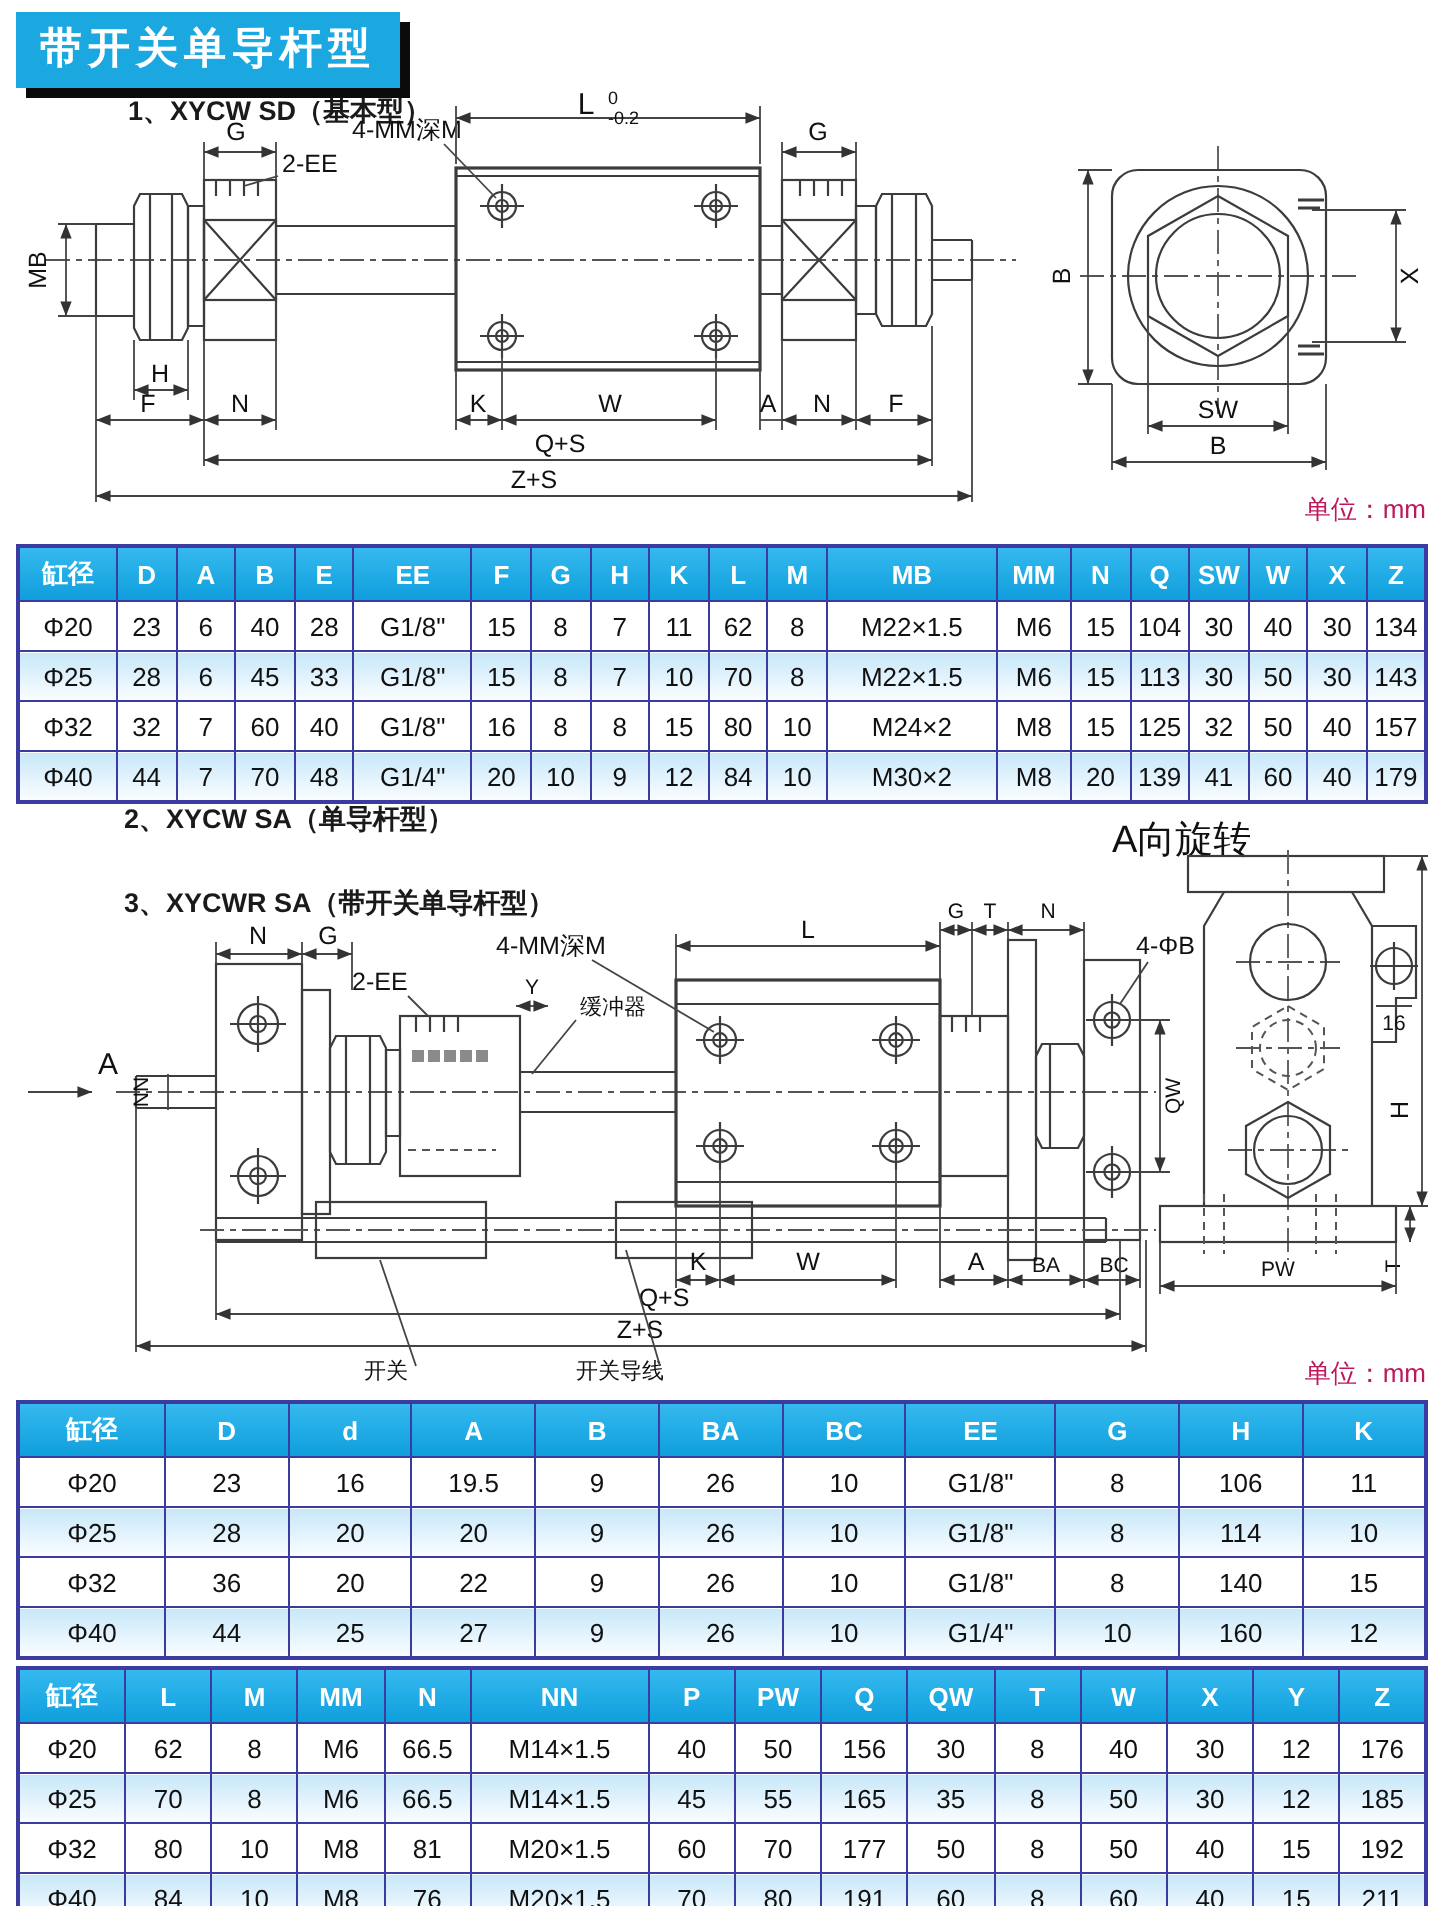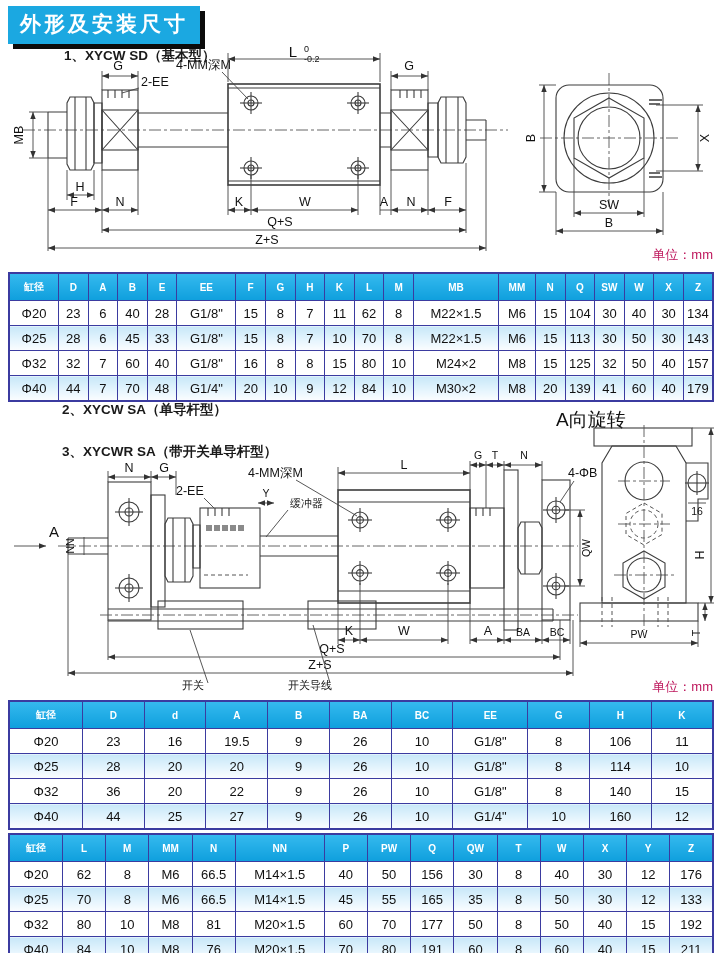--- a/index.html
+++ b/index.html
@@ -5,21 +5,21 @@
   html,body{margin:0;padding:0;}
   body{width:722px;height:953px;position:relative;background:#fff;
        font-family:"Liberation Sans",sans-serif;color:#111;overflow:hidden;}
   .abs{position:absolute;}
   .banner{left:8px;top:6px;background:#1ba8e1;color:#fff;font-size:21px;font-weight:bold;
           padding:4px 12px 6px;letter-spacing:3px;box-shadow:5px 5px 0 #0b0b0b;}
   .sec-title{font-size:13.5px;font-weight:600;color:#1a1a1a;white-space:nowrap;margin-left:28px;}
   .unit{font-size:13px;color:#be185d;width:95px;text-align:right;}
   table{border-collapse:collapse;table-layout:fixed;position:absolute;left:8px;width:706px;
         border:2px solid #3b3ba0;}
-  th{background:linear-gradient(180deg,#35b9ee 0%,#0f9fdd 100%);color:#fff;font-size:10px;
+  th{background:linear-gradient(180deg,#35b9ee 0%,#0f9fdd 100%);color:#fff;font-size:13px;
      font-weight:bold;border:1px solid #3b3ba0;height:24px;padding:1px 0;}
   td{font-size:13px;text-align:center;height:22px;border:1px solid #3b3ba0;padding:1px 0;background:#fff;}
   tbody tr:nth-child(even) td{background:linear-gradient(180deg,#c7e7f8 0%,#e9f6fe 65%,#fbfdff 100%);}
   #table1{top:272px;} #table2{top:700px;} #table3{top:833px;}
   #table1 th:nth-child(1){width:48px} #table1 th:nth-child(6){width:58px}
   #table1 th:nth-child(13){width:84px} #table1 th:nth-child(14){width:36px}
   #table2 th:nth-child(1){width:72px} #table2 th:nth-child(8){width:74px}
   #table3 th:nth-child(1){width:52px} #table3 th:nth-child(6){width:88px}
   
   .ln{stroke:#3c3c3c;stroke-width:1.1;fill:none;}
@@ -30,21 +30,21 @@
   text.dim{font-family:"Liberation Sans",sans-serif;font-size:12.5px;fill:#111;}
   text.tm{text-anchor:middle;}
   text.sm{font-size:10.5px;}
   text.cjk{font-size:11px;}
   text.big{font-size:15px;}
   .buf{fill:#8a8a8a;stroke:none;}
 </style>
 </head>
 <body>
 
-<div class="abs banner">外形及安装尺寸</div>
+<div class="abs banner">带开关单导杆型</div>
 <div class="abs sec-title" style="left:36px;top:47px;">1、XYCW SD（基本型）</div>
 
 <svg class="abs" style="left:8px;top:45px;" width="706" height="225" viewBox="0 0 706 225">
   <defs>
     <marker id="a1" viewBox="0 0 10 10" refX="9" refY="5" markerWidth="9" markerHeight="9" orient="auto-start-reverse">
       <path d="M0,1.5 L9,5 L0,8.5 z" fill="#333"></path>
     </marker>
     <g id="d1h">
         <circle r="7"></circle>
         <circle r="3"></circle>
@@ -588,21 +588,21 @@
         <td>66.5</td>
         <td>M14×1.5</td>
         <td>45</td>
         <td>55</td>
         <td>165</td>
         <td>35</td>
         <td>8</td>
         <td>50</td>
         <td>30</td>
         <td>12</td>
-        <td>133</td>
+        <td>185</td>
       </tr>
       <tr>
         <td>Φ32</td>
         <td>80</td>
         <td>10</td>
         <td>M8</td>
         <td>81</td>
         <td>M20×1.5</td>
         <td>60</td>
         <td>70</td>

